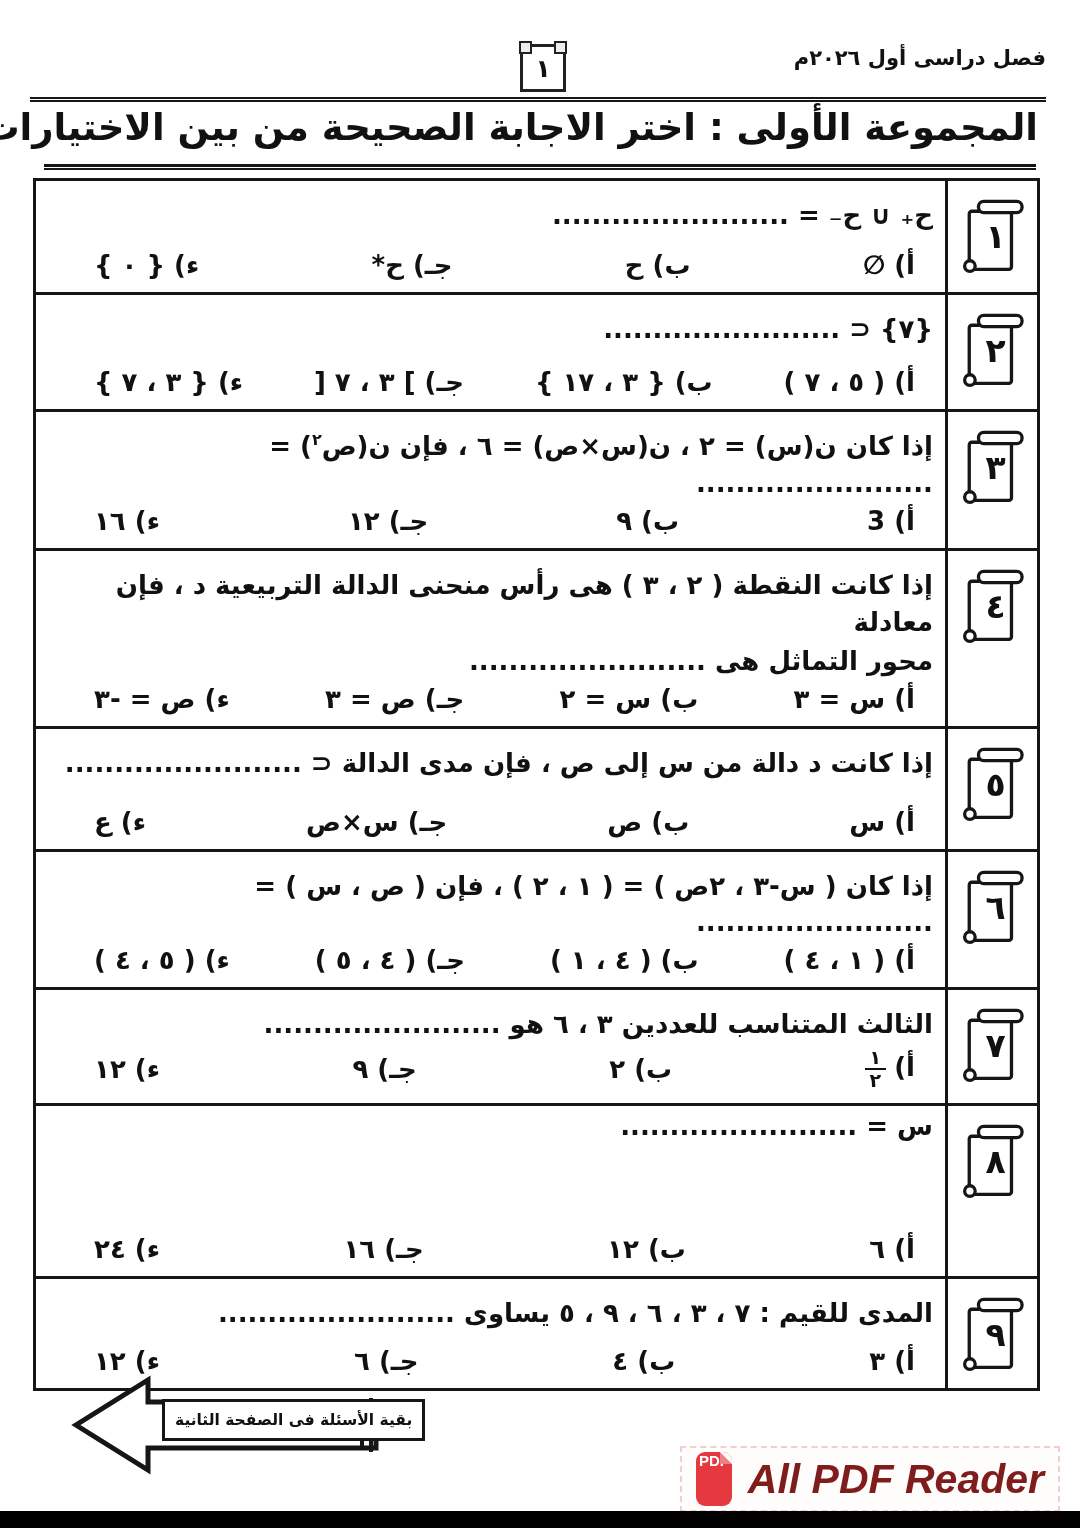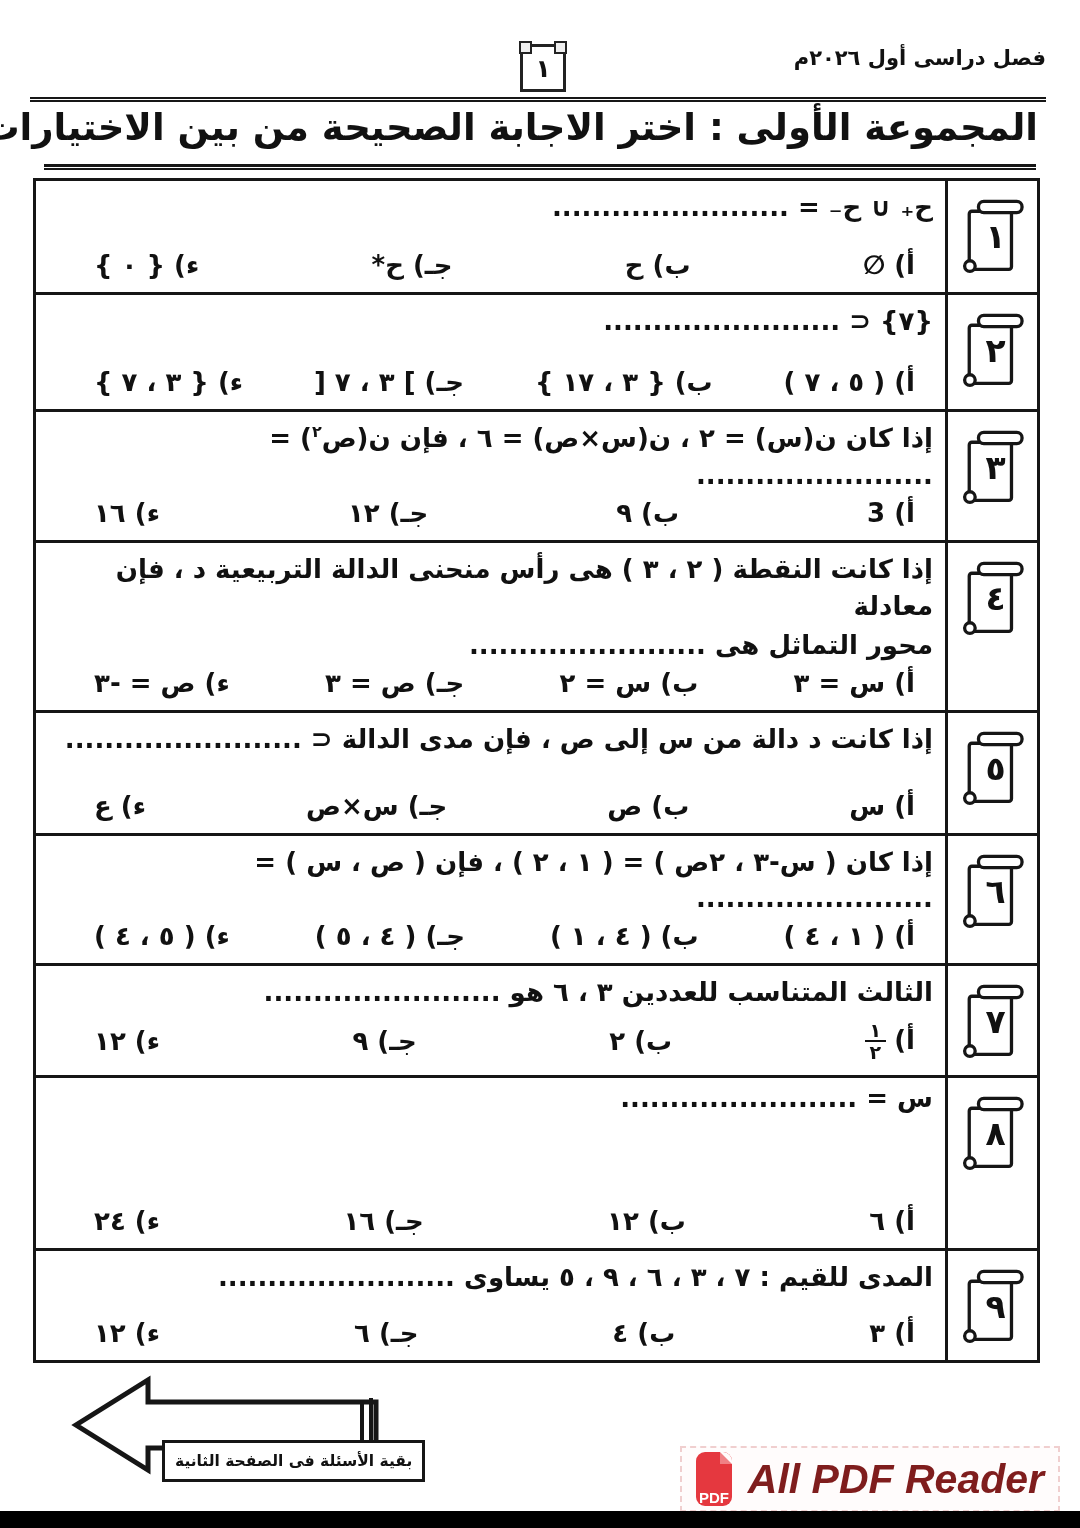--- a/index.html
+++ b/index.html
@@ -64,21 +64,21 @@
     position:relative; display:flex; justify-content:center;
   }
   .scroll-svg { margin-top:11px; }
   .qnum-text {
     position:absolute; top:36px; right:0; left:6px;
     text-align:center; font-size:33px; font-weight:bold;
   }
 
   .qbody { flex:1 1 auto; display:flex; flex-direction:column; }
   .qtext {
-    padding:8px 12px 0 18px;
+    padding:16px 12px 0 18px;
     font-size:26px; font-weight:bold; line-height:1.42;
     text-align:right;
   }
   .qtext.cont { padding-top:2px; }
   .sup { vertical-align:super; font-size:16px; font-weight:bold; }
 
   .opts {
     margin-top:auto;
     display:flex; justify-content:space-between; align-items:center;
     padding:4px 30px 12px 58px;
@@ -89,34 +89,34 @@
     display:inline-flex; flex-direction:column; align-items:center;
     vertical-align:middle; font-size:19px; line-height:1.1; margin-right:8px;
   }
   .fden { border-top:2.5px solid #111; padding:0 5px; }
 
   
   .next-arrow { position:absolute; top:1368px; left:66px; width:322px; height:116px; }
   .next-arrow .note-box {
     position:absolute; top:31px; left:96px;
     background:#fff; border:3px solid #161616;
-    padding:9px 10px; font-size:15.5px; font-weight:bold; white-space:nowrap;margin-top:41px;
+    padding:9px 10px; font-size:15.5px; font-weight:bold; white-space:nowrap;
   }
 
   
   .watermark {
     position:absolute; top:1446px; left:680px; width:380px; height:66px;
     background:#fffcfc; border:2px dashed #f0cfcf;
     display:flex; align-items:center; gap:16px; padding:4px 14px;
     direction:ltr;
   }
   .pdf-icon {
     position:relative; width:52px; height:54px; border-radius:9px;
     background:#e5383f;
-    display:flex; align-items:flex-end; justify-content:center;
+    display:flex; align-items:flex-start; justify-content:center;
     color:#fff; font-weight:bold; font-size:15px;
     font-family:"Liberation Sans", sans-serif;
   }
   .pdf-icon::after {
     content:""; position:absolute; top:0; right:0;
     border-style:solid; border-width:0 12px 12px 0;
     border-color:#fffcfc #fffcfc #f08085 #f08085;
     border-top-right-radius:9px;
   }
   .wm-text {

